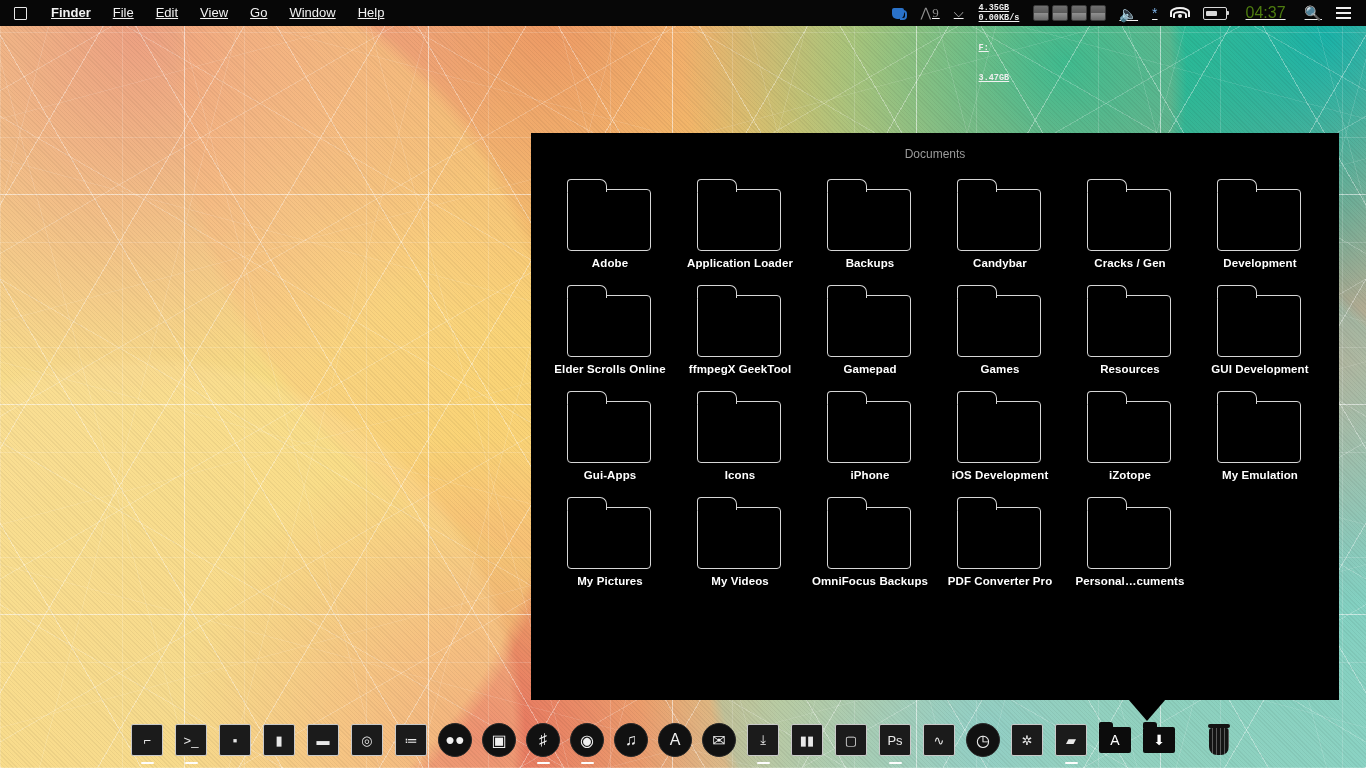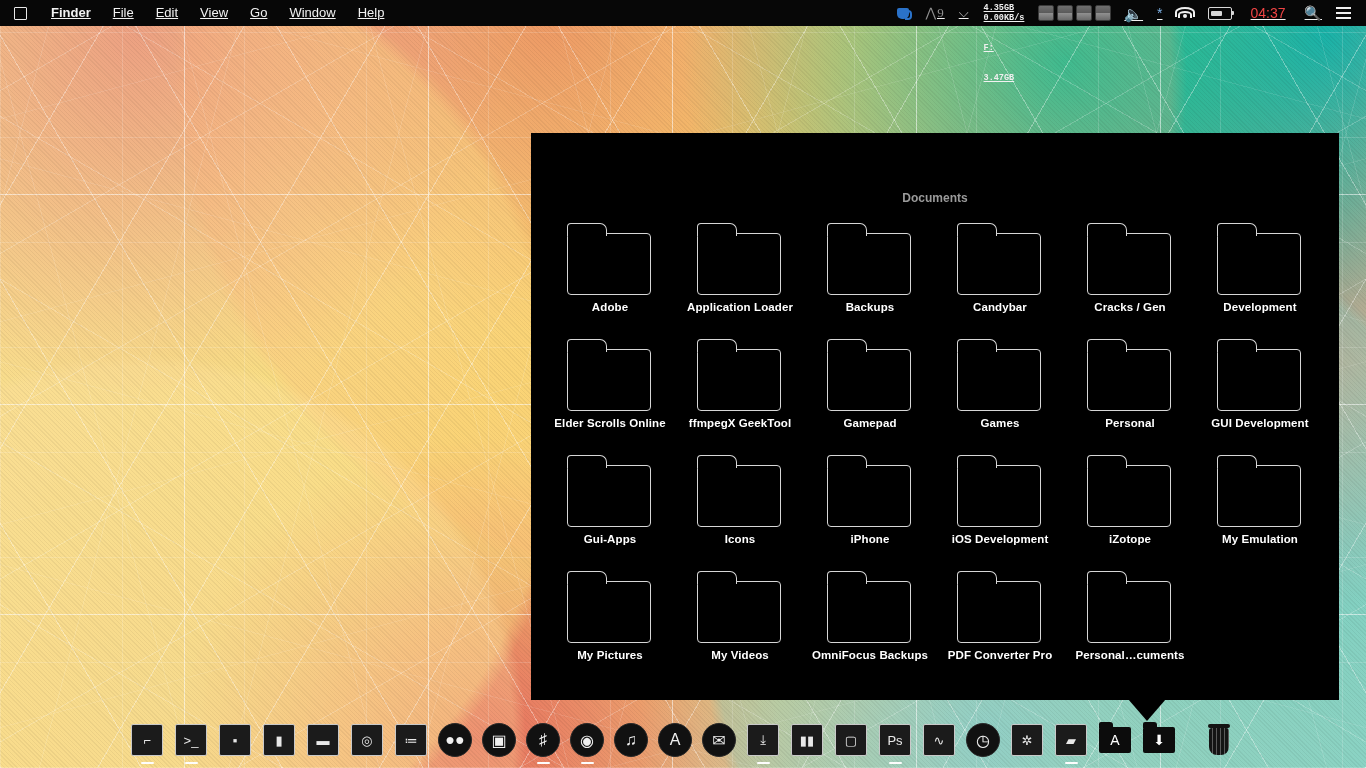--- a/index.html
+++ b/index.html
@@ -86,30 +86,30 @@
   .wifi{width:17px;height:13px;position:relative;}
   .wifi i{position:absolute;left:50%;transform:translateX(-50%);border:2px solid #f0f0f0;
     border-bottom:none;border-radius:50% 50% 0 0;}
   .wifi i:nth-child(1){width:16px;height:8px;top:0;}
   .wifi i:nth-child(2){width:10px;height:5px;top:4px;}
   .wifi i:nth-child(3){width:4px;height:3px;top:7px;background:#f0f0f0;border:none;border-radius:50%;height:4px;}
   .batt{width:22px;height:11px;border:1.5px solid #d8d8d8;border-radius:2px;position:relative;
     display:flex;align-items:center;}
   .batt::after{content:"";position:absolute;right:-3px;top:3px;width:2px;height:4px;background:#d8d8d8;border-radius:0 1px 1px 0;}
   .batt-f{height:5px;width:11px;background:#d8d8d8;margin-left:2px;border-radius:1px;}
-  .clock{font-size:14px;color:#ef4444;padding:0 8px;}
+  .clock{font-size:16px;color:#4d7c0f;padding:0 8px;}
   .srch{font-size:14px;color:#f0f0f0;}
   .hamb{display:flex;flex-direction:column;gap:3px;}
   .hamb i{width:15px;height:2px;background:#efefef;display:block;}
 
   
   #stack{position:absolute;left:531px;top:133px;width:808px;height:567px;background:#000;z-index:50;}
   #stack-title{height:42px;display:flex;align-items:center;justify-content:center;
-    color:#9a9a9a;font-size:12px;font-weight:bold;margin-top:44px;}
-  #grid{display:grid;grid-template-columns:repeat(6,1fr);padding:0 14px;row-gap:10px;}
+    color:#9a9a9a;font-size:12px;font-weight:normal;}
+  #grid{display:grid;grid-template-columns:repeat(6,1fr);padding:0 14px;row-gap:0;}
   .cell{display:flex;flex-direction:column;align-items:center;padding:4px 2px 12px;}
   .folder{width:86px;height:72px;position:relative;}
   .folder .body{position:absolute;left:0;bottom:0;width:84px;height:62px;border:1.4px solid #d6d6d6;
     border-radius:4px;background:#000;box-sizing:border-box;}
   .folder .tab{position:absolute;left:0;top:0;width:40px;height:13px;border:1.4px solid #d6d6d6;
     border-bottom:none;border-radius:4px 7px 0 0;background:#000;box-sizing:border-box;}
   .folder .tabcut{position:absolute;left:1.4px;top:11px;width:37px;height:4px;background:#000;}
   .cell .label{margin-top:6px;color:#fff;font-size:11.5px;font-weight:bold;white-space:nowrap;
     text-align:center;letter-spacing:.1px;}
   #stack-arrow{position:absolute;left:1128px;top:699px;width:0;height:0;
@@ -316,21 +316,21 @@
           <div class="tabcut"></div>
         </div>
         <div class="label">Games</div>
       </div>
       <div class="cell">
         <div class="folder">
           <div class="body"></div>
           <div class="tab"></div>
           <div class="tabcut"></div>
         </div>
-        <div class="label">Personal</div>
+        <div class="label">Resources</div>
       </div>
       <div class="cell">
         <div class="folder">
           <div class="body"></div>
           <div class="tab"></div>
           <div class="tabcut"></div>
         </div>
         <div class="label">GUI Development</div>
       </div>
       <div class="cell">

